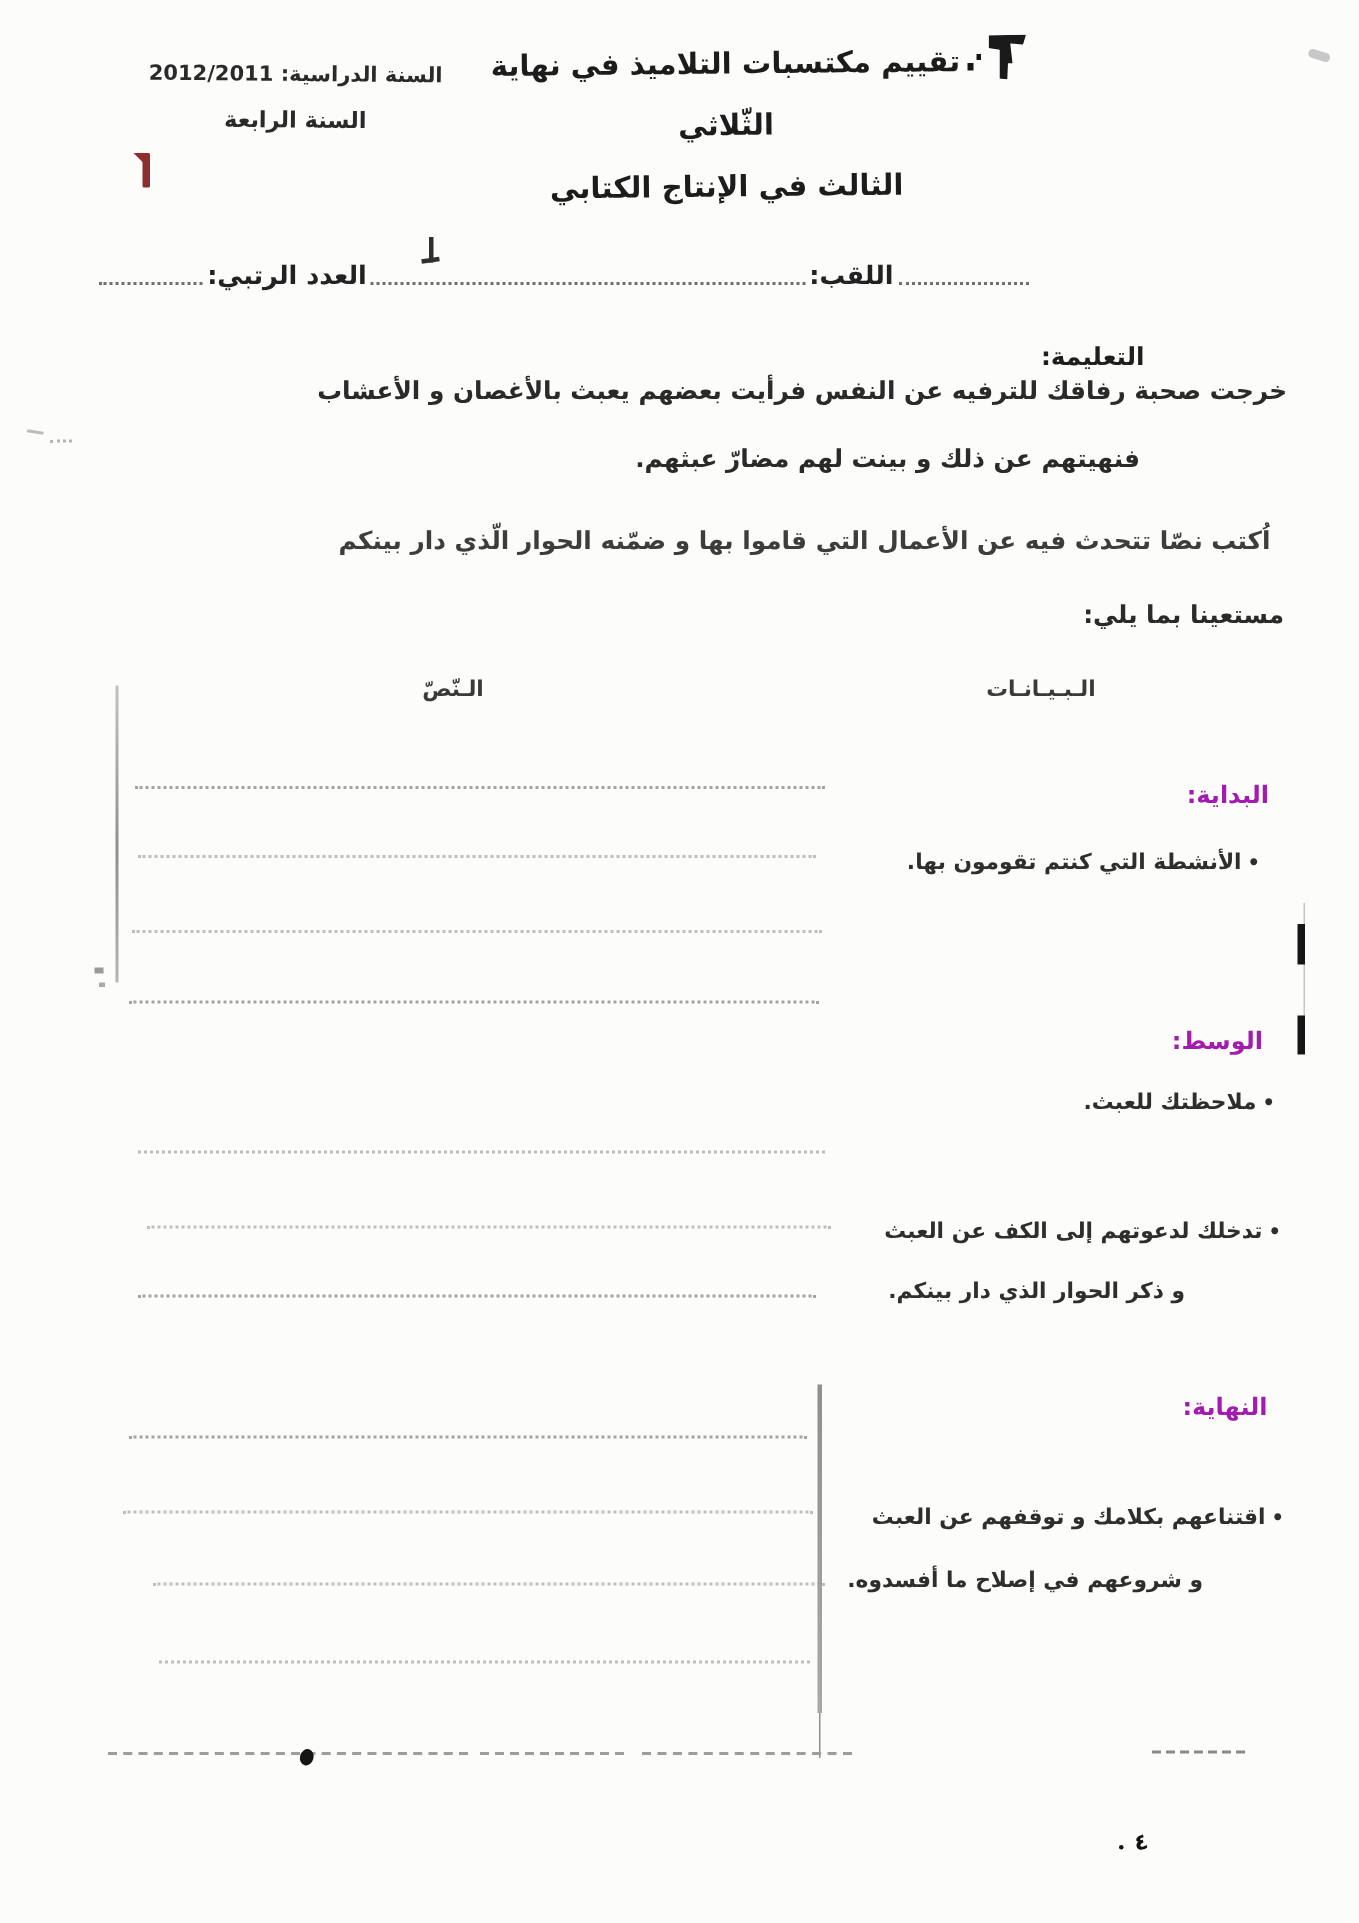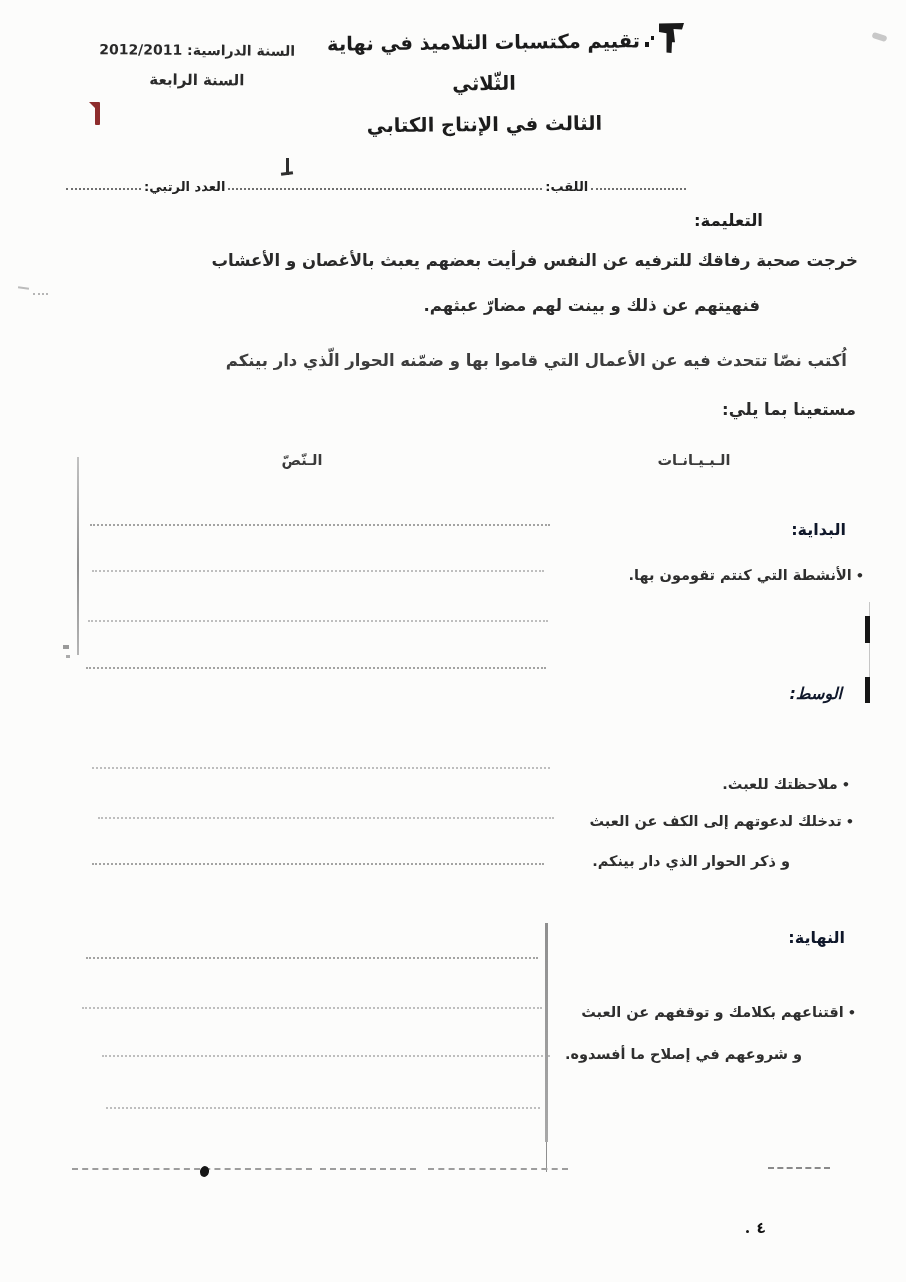--- a/index.html
+++ b/index.html
@@ -10,28 +10,28 @@
   }
   .abs{position:absolute;}
   .rtl{direction:rtl;unicode-bidi:embed;}
   .title{font-size:19.5px;line-height:41px;text-align:center;color:#1c1c1c;transform:rotate(-0.6deg);}
   .hdr-left{font-size:14px;text-align:center;color:#2a2a2a;transform:rotate(0.5deg);}
   .hdr-left .grade{margin-top:13px;font-size:15px;}
   .heading{font-size:16.5px;color:#1e1e1e;}
   .body-txt{font-size:16.5px;color:#2a2a2a;white-space:nowrap;}
   .body-txt.light{color:#3d3d3d;font-weight:bold;}
   .colhead{font-size:14.5px;color:#3a3a3a;text-align:center;}
-  .sec-head{font-size:16px;color:#0f172a;}
+  .sec-head{font-size:16px;color:#a21caf;}
   .bullet-line{direction:rtl;font-size:14.5px;color:#2e2e2e;white-space:nowrap;}
   .bullet-line .dot{margin-left:4px;font-size:13px;}
   .wline{height:0;border-bottom:2.5px dotted #8d8d8d;opacity:.8;}
   .wline.faint{opacity:.55;}
   .fill-row{display:flex;direction:rtl;align-items:flex-end;height:22px;}
   .fill-row .seg{border-bottom:2.5px dotted #6f6f6f;height:0;margin:0 3px 3px 3px;}
-  .fill-row .lbl{font-size:13px;color:#222;white-space:nowrap;line-height:1;}
+  .fill-row .lbl{font-size:17px;color:#222;white-space:nowrap;line-height:1;}
   .vline{background:#b2b2b2;}
   .divider{background:linear-gradient(#8f8f8f,#a8a8a8);}
   .ink{background:#161616;}
   .artifact{pointer-events:none;}
   .red-mark{width:5px;height:23px;background:#8e2d2d;position:relative;border-radius:1px;}
   .red-mark::before{content:"";position:absolute;right:4px;top:0;border-top:7px solid #8e2d2d;border-left:7px solid transparent;}
   .blob{width:25px;height:30px;background:#1a1a1a;clip-path:polygon(0 2%,100% 0,92% 22%,58% 20%,64% 64%,52% 64%,50% 100%,30% 98%,30% 34%,0 30%);}
   .smudge{background:#c8c8c8;border-radius:3px;transform:rotate(18deg);}
   .stray{width:16px;height:24px;position:relative;}
   .stray::before{content:"";position:absolute;left:6px;top:0;width:3px;height:17px;background:#2f2f2f;}
@@ -64,21 +64,21 @@
   <div class="abs artifact stray" style="left:280px;top:135px;"></div>
 
   <div class="abs fill-row" style="left:63px;top:171px;width:626px;">
     <div class="seg" style="width:96px;"></div>
     <div class="lbl">اللقب:</div>
     <div class="seg" style="width:318px;"></div>
     <div class="lbl">العدد الرتبي:</div>
     <div class="seg" style="width:76px;"></div>
   </div>
 
-  <div class="abs heading rtl" style="right:143px;top:211px;">التعليمة:</div>
+  <div class="abs heading rtl" style="right:143px;top:228px;">التعليمة:</div>
 
   <div class="abs body-txt rtl" style="right:146px;top:296px;">فنهيتهم عن ذلك و بينت لهم مضارّ عبثهم.</div>
   <div class="abs body-txt rtl" style="right:48px;top:251px;">خرجت صحبة رفاقك للترفيه عن النفس فرأيت بعضهم يعبث بالأغصان و الأعشاب</div>
 
   <div class="abs artifact" style="left:18px;top:287px;width:11px;border-top:2px solid #bcbcbc;transform:rotate(8deg);"></div>
   <div class="abs artifact" style="left:33px;top:293px;width:15px;border-top:2px dotted #b5b5b5;"></div>
 
   <div class="abs body-txt light rtl" style="right:59px;top:351px;">اُكتب نصّا تتحدث فيه عن الأعمال التي قاموا بها و ضمّنه الحوار الّذي دار بينكم</div>
   <div class="abs body-txt rtl" style="right:50px;top:400px;">مستعينا بما يلي:</div>
 
@@ -99,30 +99,30 @@
 
   <div class="abs wline" style="left:86px;top:957px;width:452px;"></div>
   <div class="abs wline faint" style="left:82px;top:1007px;width:460px;"></div>
   <div class="abs wline faint" style="left:102px;top:1055px;width:448px;"></div>
   <div class="abs wline faint" style="left:106px;top:1107px;width:434px;"></div>
 
   <div class="abs artifact divider" style="left:545px;top:923px;width:3px;height:219px;"></div>
   <div class="abs artifact" style="left:546px;top:1142px;width:1px;height:30px;background:#8f8f8f;"></div>
 
   <div class="abs sec-head rtl" style="right:60px;top:520px;">البداية:</div>
-  <div class="abs bullet-line" style="right:42px;top:567px;">
+  <div class="abs bullet-line" style="right:66px;top:567px;">
     <span class="dot">•</span><span>الأنشطة التي كنتم تقومون بها.</span>
   </div>
 
   <div class="abs artifact" style="left:869px;top:602px;width:1px;height:100px;background:#c6c6c6;"></div>
   <div class="abs artifact ink" style="left:865px;top:616px;width:5px;height:27px;"></div>
   <div class="abs artifact ink" style="left:865px;top:677px;width:5px;height:26px;"></div>
 
-  <div class="abs sec-head rtl" style="right:64px;top:684px;font-style:italic;">الوسط:</div>
-  <div class="abs bullet-line" style="right:56px;top:776px;">
+  <div class="abs sec-head rtl" style="right:64px;top:684px;">الوسط:</div>
+  <div class="abs bullet-line" style="right:56px;top:727px;">
     <span class="dot">•</span><span>ملاحظتك للعبث.</span>
   </div>
   <div class="abs bullet-line" style="right:52px;top:813px;">
     <span class="dot">•</span><span>تدخلك لدعوتهم إلى الكف عن العبث</span>
   </div>
   <div class="abs bullet-line" style="right:116px;top:853px;text-align:center;">
     <span>و ذكر الحوار الذي دار بينكم.</span>
   </div>
 
   <div class="abs sec-head rtl" style="right:61px;top:928px;margin-left:34px;">النهاية:</div>

